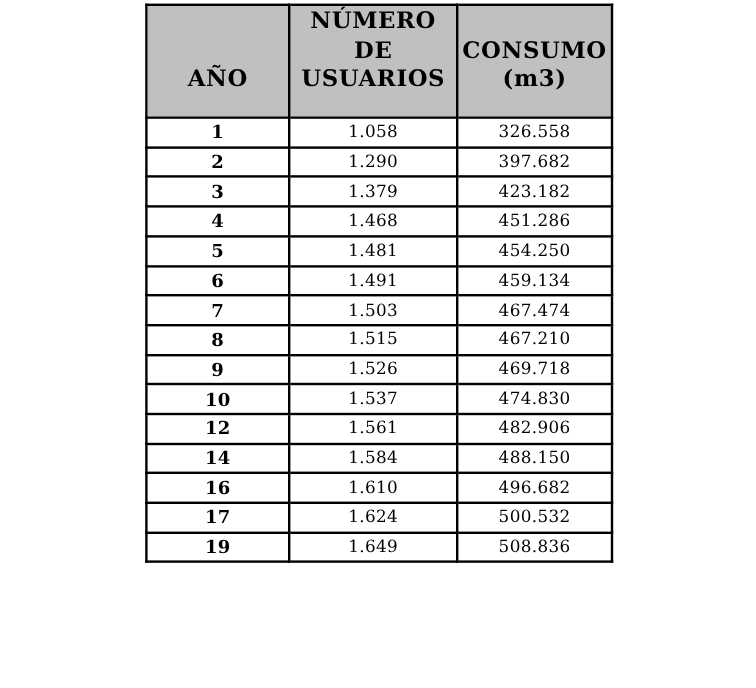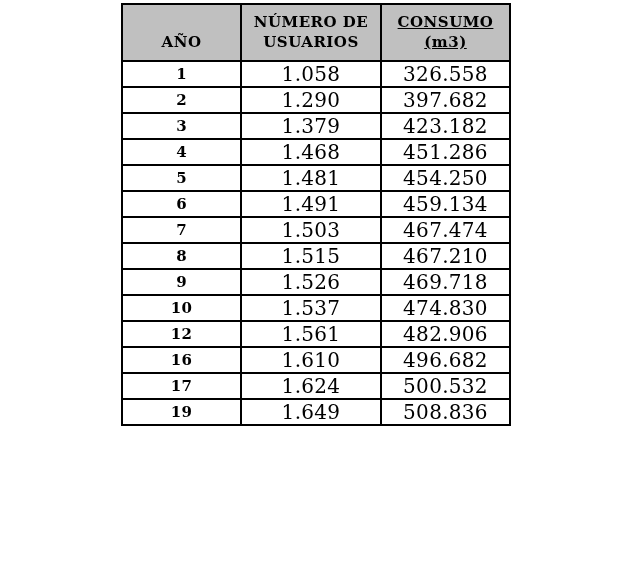--- a/index.html
+++ b/index.html
@@ -28,35 +28,35 @@
   th, td {
     border: 2px solid #000000;
     text-align: center;
     padding: 0;
     overflow: hidden;
   }
   thead th {
     height: 47px;
     background: #c0c0c0;
     font-weight: bold;
-    font-size: 15px;
+    font-size: 19px;
     line-height: 1.3;
     letter-spacing: 0.5px;
     vertical-align: bottom;
-    padding-bottom: 8px;
+    padding-bottom: 18px;
     white-space: pre-line;
   }
   th.col-ano  { width: 117px; }
   th.col-usr  { width: 138px; }
-  th.col-cons { width: 127px; text-decoration: underline; }
+  th.col-cons { width: 127px; }
   tbody tr {
     height: 24.7px;
   }
   tbody td {
-    font-size: 20px;
+    font-size: 14px;
     letter-spacing: 0.3px;
     vertical-align: middle;
     background: #ffffff;
   }
   tbody td.cell-ano {
     font-weight: bold;
     font-size: 15px;
   }
 </style>
 </head>
@@ -135,20 +135,25 @@
   </tr>
 
 
   <tr>
     <td class="cell-ano">12</td>
     <td class="cell-usr">1.561</td>
     <td class="cell-cons">482.906</td>
   </tr>
 
 
+  <tr>
+    <td class="cell-ano">14</td>
+    <td class="cell-usr">1.584</td>
+    <td class="cell-cons">488.150</td>
+  </tr>
 
 
   <tr>
     <td class="cell-ano">16</td>
     <td class="cell-usr">1.610</td>
     <td class="cell-cons">496.682</td>
   </tr>
 
   <tr>
     <td class="cell-ano">17</td>

